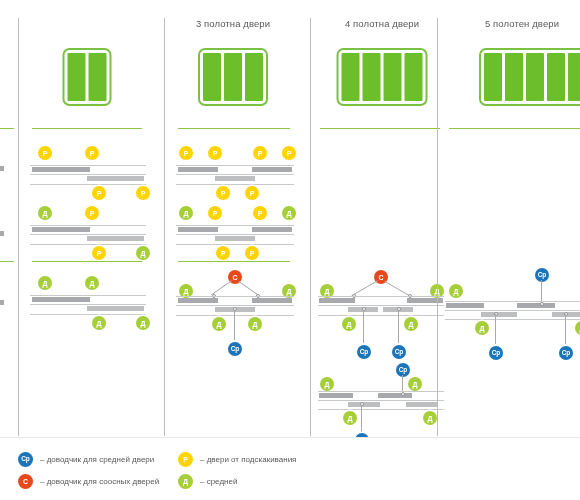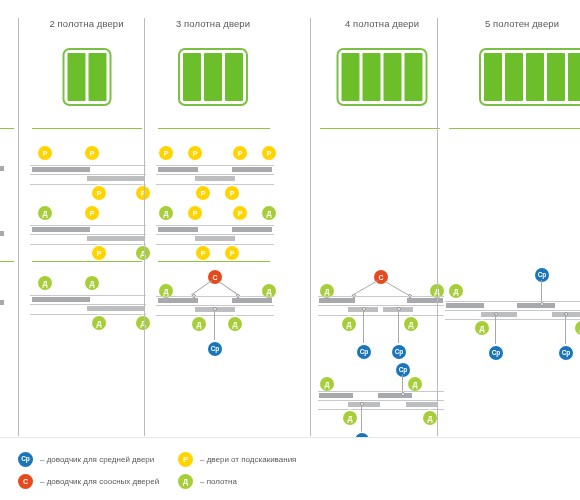--- a/index.html
+++ b/index.html
@@ -69,21 +69,20 @@
     <div class="col" style="left:0;width:18px;">
       <div class="stub" style="left:0;top:110px;width:14px;"></div>
       <div class="stub" style="left:0;top:243px;width:14px;"></div>
       <div class="rail-bar" style="left:0;top:148px;width:4px;"></div>
       <div class="rail-bar" style="left:0;top:213px;width:4px;"></div>
       <div class="rail-bar" style="left:0;top:282px;width:4px;"></div>
     </div>
 
     <div class="col" style="left:18px;width:137px;">
       <div class="vrule"></div>
-      <div class="col-head">2 полотна двери</div>
 
       <div class="door">
         <div class="leaf"></div>
         <div class="leaf"></div>
       </div>
 
       <div class="hsep" style="left:14px;top:110px;width:110px;"></div>
 
       <div class="grp" style="left:12px;top:128px;width:116px;height:50px;">
         <div class="bdg s p" style="left:8px;top:0;">Р</div>
@@ -117,21 +116,21 @@
         <div class="rail-line" style="top:19px;width:116px;"></div>
         <div class="rail-bar" style="left:2px;top:21px;width:58px;"></div>
         <div class="rail-line" style="top:28px;width:116px;"></div>
         <div class="rail-bar lite" style="left:57px;top:30px;width:57px;"></div>
         <div class="rail-line" style="top:38px;width:116px;"></div>
         <div class="bdg s d" style="left:62px;top:40px;">Д</div>
         <div class="bdg s d" style="left:106px;top:40px;">Д</div>
       </div>
     </div>
 
-    <div class="col" style="left:144px;width:138px;">
+    <div class="col" style="left:164px;width:138px;">
       <div class="vrule"></div>
       <div class="col-head">3 полотна двери</div>
 
       <div class="door">
         <div class="leaf"></div>
         <div class="leaf"></div>
         <div class="leaf"></div>
       </div>
 
       <div class="hsep" style="left:14px;top:110px;width:112px;"></div>
@@ -299,17 +298,17 @@
       <span>– доводчик для средней двери</span>
     </div>
 
     <div class="leg-item" style="left:178px;top:14px;">
       <span class="leg-bdg" style="background:#ffd400;">Р</span>
       <span>– двери от подскакивания</span>
     </div>
 
     <div class="leg-item" style="left:178px;top:36px;">
       <span class="leg-bdg" style="background:#a6ce39;">Д</span>
-      <span>– полотна</span>
+      <span>– средней</span>
     </div>
   </div>
 
 </div>
 
 </body></html>

